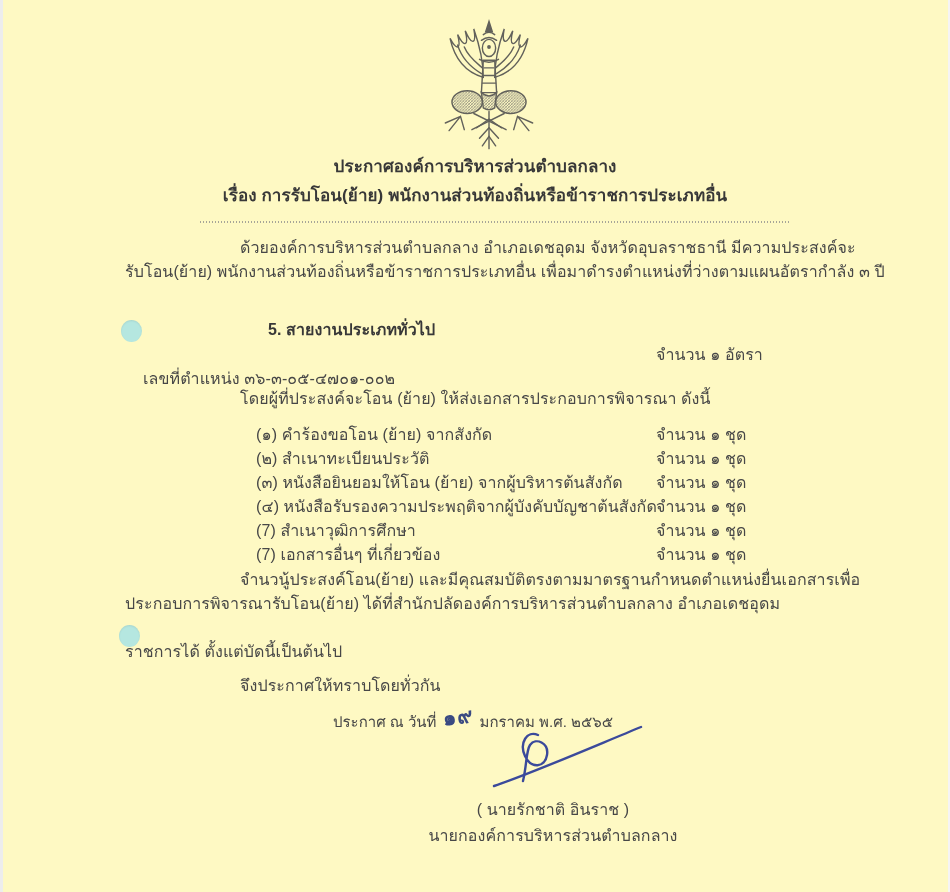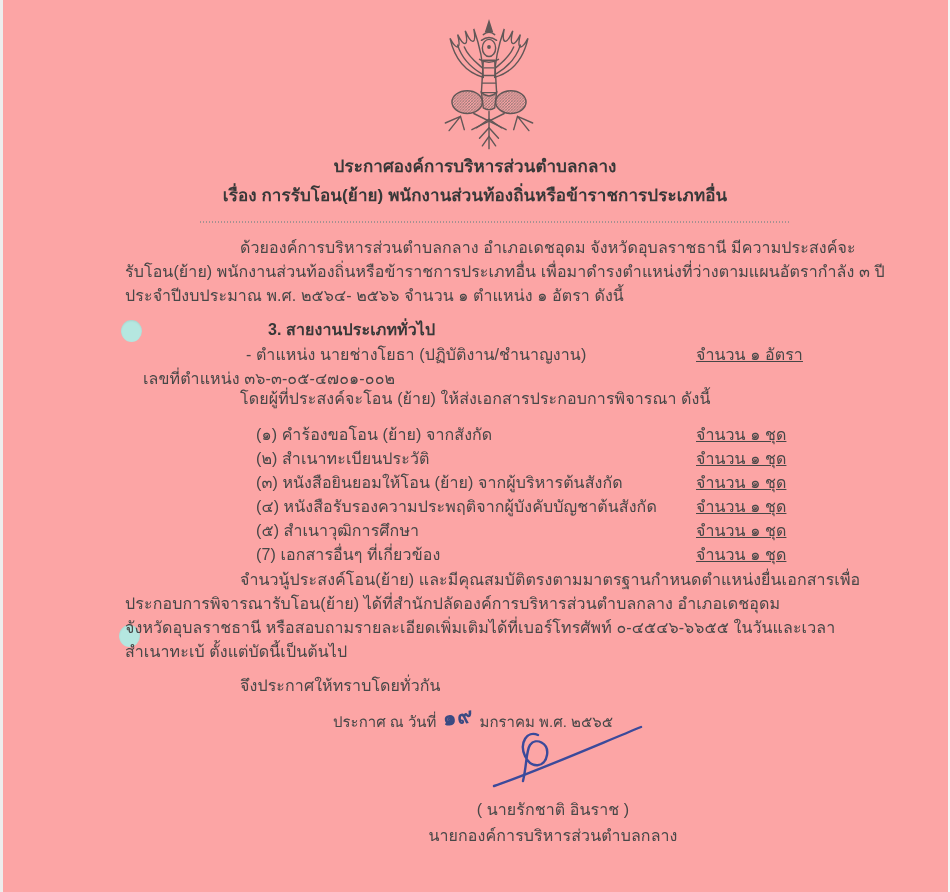--- a/index.html
+++ b/index.html
@@ -1,20 +1,20 @@
 <!DOCTYPE html>
 <html><head>
 <meta charset="utf-8">
 <style>
   html,body{margin:0;padding:0;}
   body{background:#fff;}
   .page{
     position:relative;
     width:950px;height:892px;
-    background:#fca5a5;
+    background:#fef9c3;
     font-family:"Liberation Sans",sans-serif;
     color:#424242;
     overflow:hidden;
     box-shadow: inset 3px 0 0 #ededed, inset -2px 0 0 #f5f4f4;
   }
   .line{
     position:absolute;
     white-space:nowrap;
     font-size:16px;
     line-height:20px;
@@ -26,21 +26,21 @@
   .dotline{
     position:absolute;left:200px;top:221px;width:590px;height:2px;
     background:repeating-linear-gradient(90deg,#8a8a8a 0 1px,transparent 1px 3px);
     opacity:.75;
   }
   .hole{
     position:absolute;width:21px;height:22px;border-radius:50%;
     background:#b5e7e0;
     box-shadow: inset 0 1px 2px rgba(0,0,0,.08);
   }
-  .count-col{position:absolute;left:696px;text-decoration:underline;}
+  .count-col{position:absolute;left:656px;}
   .handwritten{
     display:inline-block;
     font-size:21px;
     color:#3a4a82;
     transform:rotate(-7deg) translateY(-3px);
     margin:0 2px;
     font-weight:bold;
     letter-spacing:1px;
   }
   .sig-block{position:absolute;left:0;width:950px;text-align:center;}
@@ -97,51 +97,48 @@
   <div class="line title bold" style="top:157px">ประกาศองค์การบริหารส่วนตำบลกลาง</div>
   <div class="line title bold" style="top:186px">เรื่อง  การรับโอน(ย้าย) พนักงานส่วนท้องถิ่นหรือข้าราชการประเภทอื่น</div>
 
   <div class="dotline"></div>
 
   <div class="hole" style="left:121px;top:320px"></div>
   <div class="hole" style="left:119px;top:625px"></div>
 
   <div class="line" style="left:240px;top:238px">ด้วยองค์การบริหารส่วนตำบลกลาง  อำเภอเดชอุดม  จังหวัดอุบลราชธานี  มีความประสงค์จะ</div>
   <div class="line" style="left:125px;top:262px">รับโอน(ย้าย) พนักงานส่วนท้องถิ่นหรือข้าราชการประเภทอื่น  เพื่อมาดำรงตำแหน่งที่ว่างตามแผนอัตรากำลัง ๓ ปี</div>
-  <div class="line" style="left:125px;top:286px">ประจำปีงบประมาณ พ.ศ. ๒๕๖๔- ๒๕๖๖  จำนวน  ๑  ตำแหน่ง  ๑  อัตรา  ดังนี้</div>
 
-  <div class="line bold" style="left:268px;top:320px">3.  สายงานประเภททั่วไป</div>
-  <div class="line" style="left:246px;top:345px">- ตำแหน่ง  นายช่างโยธา (ปฏิบัติงาน/ชำนาญงาน)</div>
+  <div class="line bold" style="left:268px;top:320px">5.  สายงานประเภททั่วไป</div>
   <div class="line count-col" style="top:345px">จำนวน  ๑  อัตรา</div>
   <div class="line" style="left:143px;top:369px">เลขที่ตำแหน่ง  ๓๖-๓-๐๕-๔๗๐๑-๐๐๒</div>
 
   <div class="line" style="left:240px;top:389px">โดยผู้ที่ประสงค์จะโอน (ย้าย) ให้ส่งเอกสารประกอบการพิจารณา  ดังนี้</div>
 
   <div class="line" style="left:256px;top:425px">(๑)  คำร้องขอโอน  (ย้าย)  จากสังกัด</div>
   <div class="line count-col" style="top:425px">จำนวน  ๑  ชุด</div>
 
   <div class="line" style="left:256px;top:449px">(๒)  สำเนาทะเบียนประวัติ</div>
   <div class="line count-col" style="top:449px">จำนวน  ๑  ชุด</div>
 
   <div class="line" style="left:256px;top:473px">(๓)  หนังสือยินยอมให้โอน (ย้าย) จากผู้บริหารต้นสังกัด</div>
   <div class="line count-col" style="top:473px">จำนวน  ๑  ชุด</div>
 
   <div class="line" style="left:256px;top:497px">(๔)  หนังสือรับรองความประพฤติจากผู้บังคับบัญชาต้นสังกัด</div>
   <div class="line count-col" style="top:497px">จำนวน  ๑  ชุด</div>
 
-  <div class="line" style="left:256px;top:521px">(๕)  สำเนาวุฒิการศึกษา</div>
+  <div class="line" style="left:256px;top:521px">(7)  สำเนาวุฒิการศึกษา</div>
   <div class="line count-col" style="top:521px">จำนวน  ๑  ชุด</div>
 
   <div class="line" style="left:256px;top:545px">(7)  เอกสารอื่นๆ ที่เกี่ยวข้อง</div>
   <div class="line count-col" style="top:545px">จำนวน  ๑  ชุด</div>
 
   <div class="line" style="left:240px;top:570px">จำนวนู้ประสงค์โอน(ย้าย) และมีคุณสมบัติตรงตามมาตรฐานกำหนดตำแหน่งยื่นเอกสารเพื่อ</div>
   <div class="line" style="left:125px;top:594px">ประกอบการพิจารณารับโอน(ย้าย) ได้ที่สำนักปลัดองค์การบริหารส่วนตำบลกลาง  อำเภอเดชอุดม</div>
-  <div class="line" style="left:125px;top:618px">จังหวัดอุบลราชธานี  หรือสอบถามรายละเอียดเพิ่มเติมได้ที่เบอร์โทรศัพท์ ๐-๔๕๔๖-๖๖๕๕  ในวันและเวลา</div>
-  <div class="line" style="left:125px;top:642px">สำเนาทะเบ้  ตั้งแต่บัดนี้เป็นต้นไป</div>
+  <div class="line" style="left:125px;top:642px">ราชการได้  ตั้งแต่บัดนี้เป็นต้นไป</div>
 
   <div class="line" style="left:240px;top:676px">จึงประกาศให้ทราบโดยทั่วกัน</div>
 
   <div class="datewrap">
     <span>ประกาศ  ณ  วันที่</span>
     <span class="handwritten">๑๙</span>
     <span>มกราคม  พ.ศ. ๒๕๖๕</span>
   </div>
 
   <svg class="signature-svg" viewBox="0 0 162 76">

